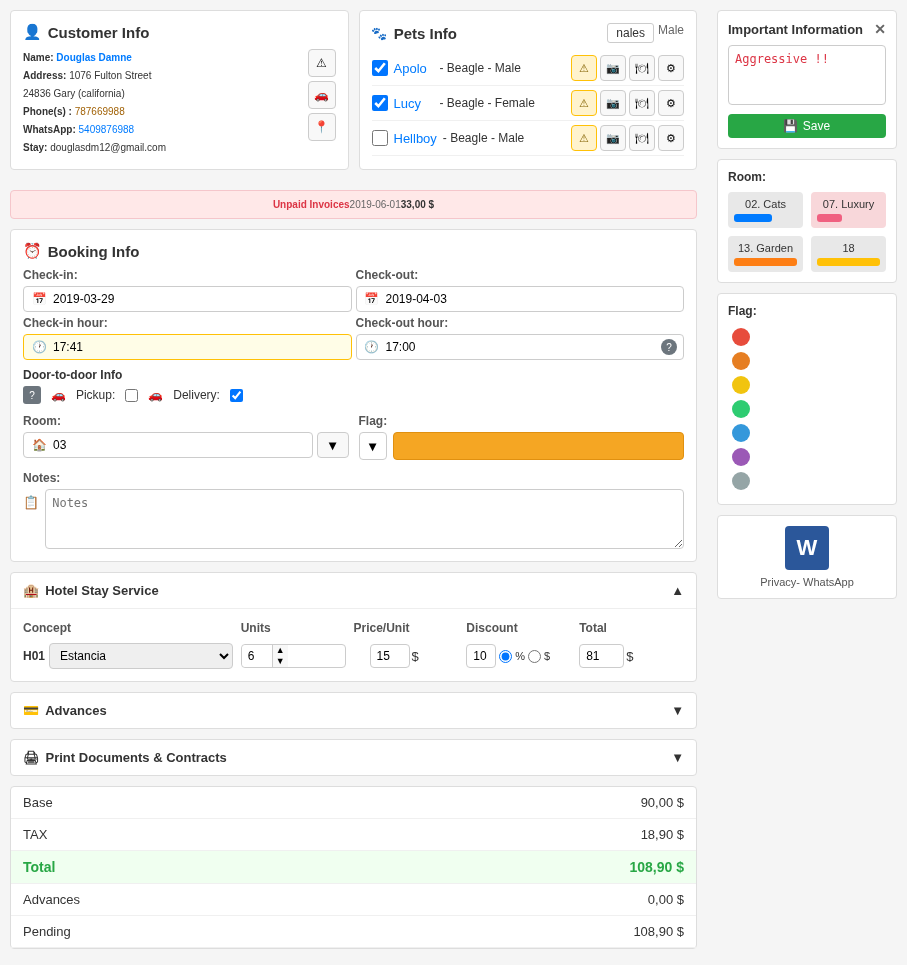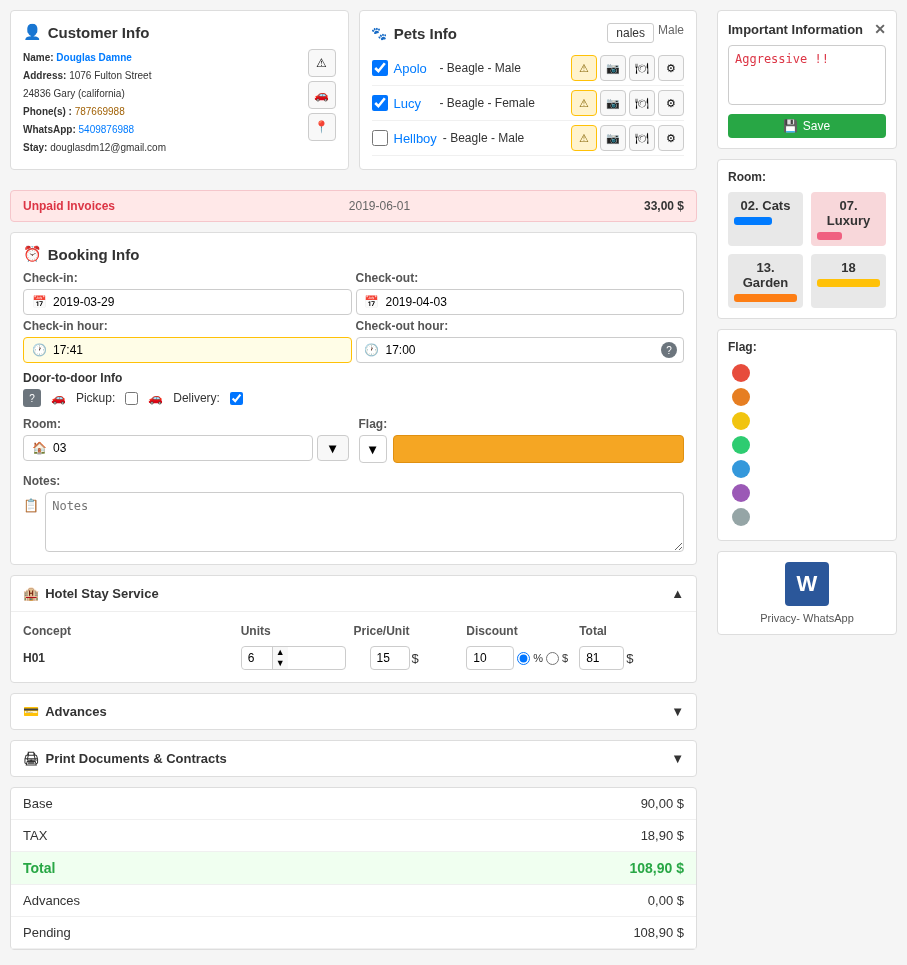--- a/index.html
+++ b/index.html
@@ -28,21 +28,21 @@
     .pet-name { color: #007bff; cursor: pointer; min-width: 40px; }
     .pet-info { flex: 1; font-size: 12px; }
     .pet-actions { display: flex; gap: 3px; }
     .pet-action-btn { width: 26px; height: 26px; border-radius: 4px; border: 1px solid #ccc; cursor: pointer; display: flex; align-items: center; justify-content: center; font-size: 11px; }
     .pet-action-btn.warning { background: #fff3cd; border-color: #ffc107; color: #856404; }
     .pet-action-btn.camera { background: #f8f8f8; }
     .pet-action-btn.fork { background: #f8f8f8; }
     .pet-action-btn.gear { background: #f8f8f8; }
 
     
-    .unpaid-bar { background: #ffe8e8; border: 1px solid #f5c6cb; border-radius: 4px; padding: 8px 12px; margin-bottom: 10px; display: flex; align-items: center; justify-content: space-between; font-size: 12px; }
+    .unpaid-bar { background: #ffe8e8; border: 1px solid #f5c6cb; border-radius: 4px; padding: 8px 12px; margin-bottom: 10px; display: flex; align-items: center; justify-content: center; font-size: 10px; }
     .unpaid-label { color: #dc3545; font-weight: bold; }
     .unpaid-date { color: #666; }
     .unpaid-amount { color: #333; font-weight: bold; }
 
     
     .booking-section { background: #fff; border: 1px solid #ddd; border-radius: 4px; padding: 12px; margin-bottom: 10px; }
     .booking-grid { display: grid; grid-template-columns: 1fr 1fr; gap: 4px; }
     .form-group { display: flex; flex-direction: column; gap: 4px; }
     .form-label { font-size: 12px; font-weight: bold; color: #555; }
     .form-input { border: 1px solid #ccc; border-radius: 4px; padding: 5px 8px; font-size: 12px; display: flex; align-items: center; gap: 6px; background: #fff; }
@@ -98,21 +98,21 @@
     .info-textarea { width: 100%; border: 1px solid #ccc; border-radius: 4px; padding: 6px; font-size: 12px; height: 60px; resize: none; color: #dc3545; }
     .save-btn-sm { background: #28a745; color: #fff; border: none; border-radius: 4px; padding: 5px 12px; cursor: pointer; font-size: 12px; width: 100%; margin-top: 6px; display: flex; align-items: center; justify-content: center; gap: 4px; }
 
     
     .room-visual-box { background: #fff; border: 1px solid #ddd; border-radius: 4px; padding: 10px; margin-bottom: 10px; }
     .room-visual-label { font-size: 12px; font-weight: bold; margin-bottom: 8px; }
     .room-grid { display: grid; grid-template-columns: 1fr 1fr; gap: 8px; }
     .room-card { border-radius: 4px; padding: 6px; text-align: center; }
     .room-card.gray { background: #e8e8e8; }
     .room-card.pink { background: #f8d7da; }
-    .room-card-name { font-size: 13px; font-weight: bold; margin-bottom: 4px; }
+    .room-card-name { font-size: 11px; font-weight: normal; margin-bottom: 4px; }
     .room-card-bar { height: 8px; border-radius: 3px; margin-top: 4px; }
     .bar-blue { background: #007bff; }
     .bar-pink { background: #f06080; }
     .bar-orange { background: #fd7e14; width: 100%; }
     .bar-yellow { background: #ffc107; width: 100%; }
 
     
     .flag-panel-box { background: #fff; border: 1px solid #ddd; border-radius: 4px; padding: 10px; margin-bottom: 10px; }
     .flag-panel-label { font-size: 12px; font-weight: bold; margin-bottom: 6px; }
     .flag-dots { display: flex; flex-direction: column; gap: 6px; padding: 4px; }
@@ -309,34 +309,37 @@
         <div class="service-cols">
           <div class="service-col-label">Concept</div>
           <div class="service-col-label">Units</div>
           <div class="service-col-label">Price/Unit</div>
           <div class="service-col-label">Discount</div>
           <div class="service-col-label">Total</div>
         </div>
         <div class="service-row">
           <div style="display:flex;gap:4px;align-items:center;">
             <span style="font-size:12px;font-weight:bold;">H01</span>
+            <select class="service-select">
+              <option>Estancia</option>
+            </select>
           </div>
           <div style="display:flex;align-items:center;border:1px solid #ccc;border-radius:4px;overflow:hidden;">
             <input type="text" class="service-input" style="border: none; width: 30px;" value="6">
             <div style="display:flex;flex-direction:column;border-left:1px solid #ccc;">
               <button style="border:none;background:#f8f8f8;padding:0 3px;cursor:pointer;font-size:9px;line-height:1.2;">▲</button>
               <button style="border:none;background:#f8f8f8;padding:0 3px;cursor:pointer;font-size:9px;line-height:1.2;">▼</button>
             </div>
           </div>
           <div style="display:flex;align-items:center;gap:2px;">
             <input type="text" class="service-input" style="width: 40px; margin-left: 16px;" value="15">
             <span>$</span>
           </div>
           <div class="discount-group">
-            <input type="text" class="service-input" style="width: 48px;" value="10">
+            <input type="text" class="service-input" style="width: 30px;" value="10">
             <input type="radio" name="disc_type" checked="" style="">
             <span class="radio-label">%</span>
             <input type="radio" name="disc_type" style="">
             <span class="radio-label">$</span>
           </div>
           <div style="display:flex;align-items:center;gap:2px;">
             <input type="text" class="service-input" style="width: 45px;" value="81">
             <span>$</span>
           </div>
         </div>

